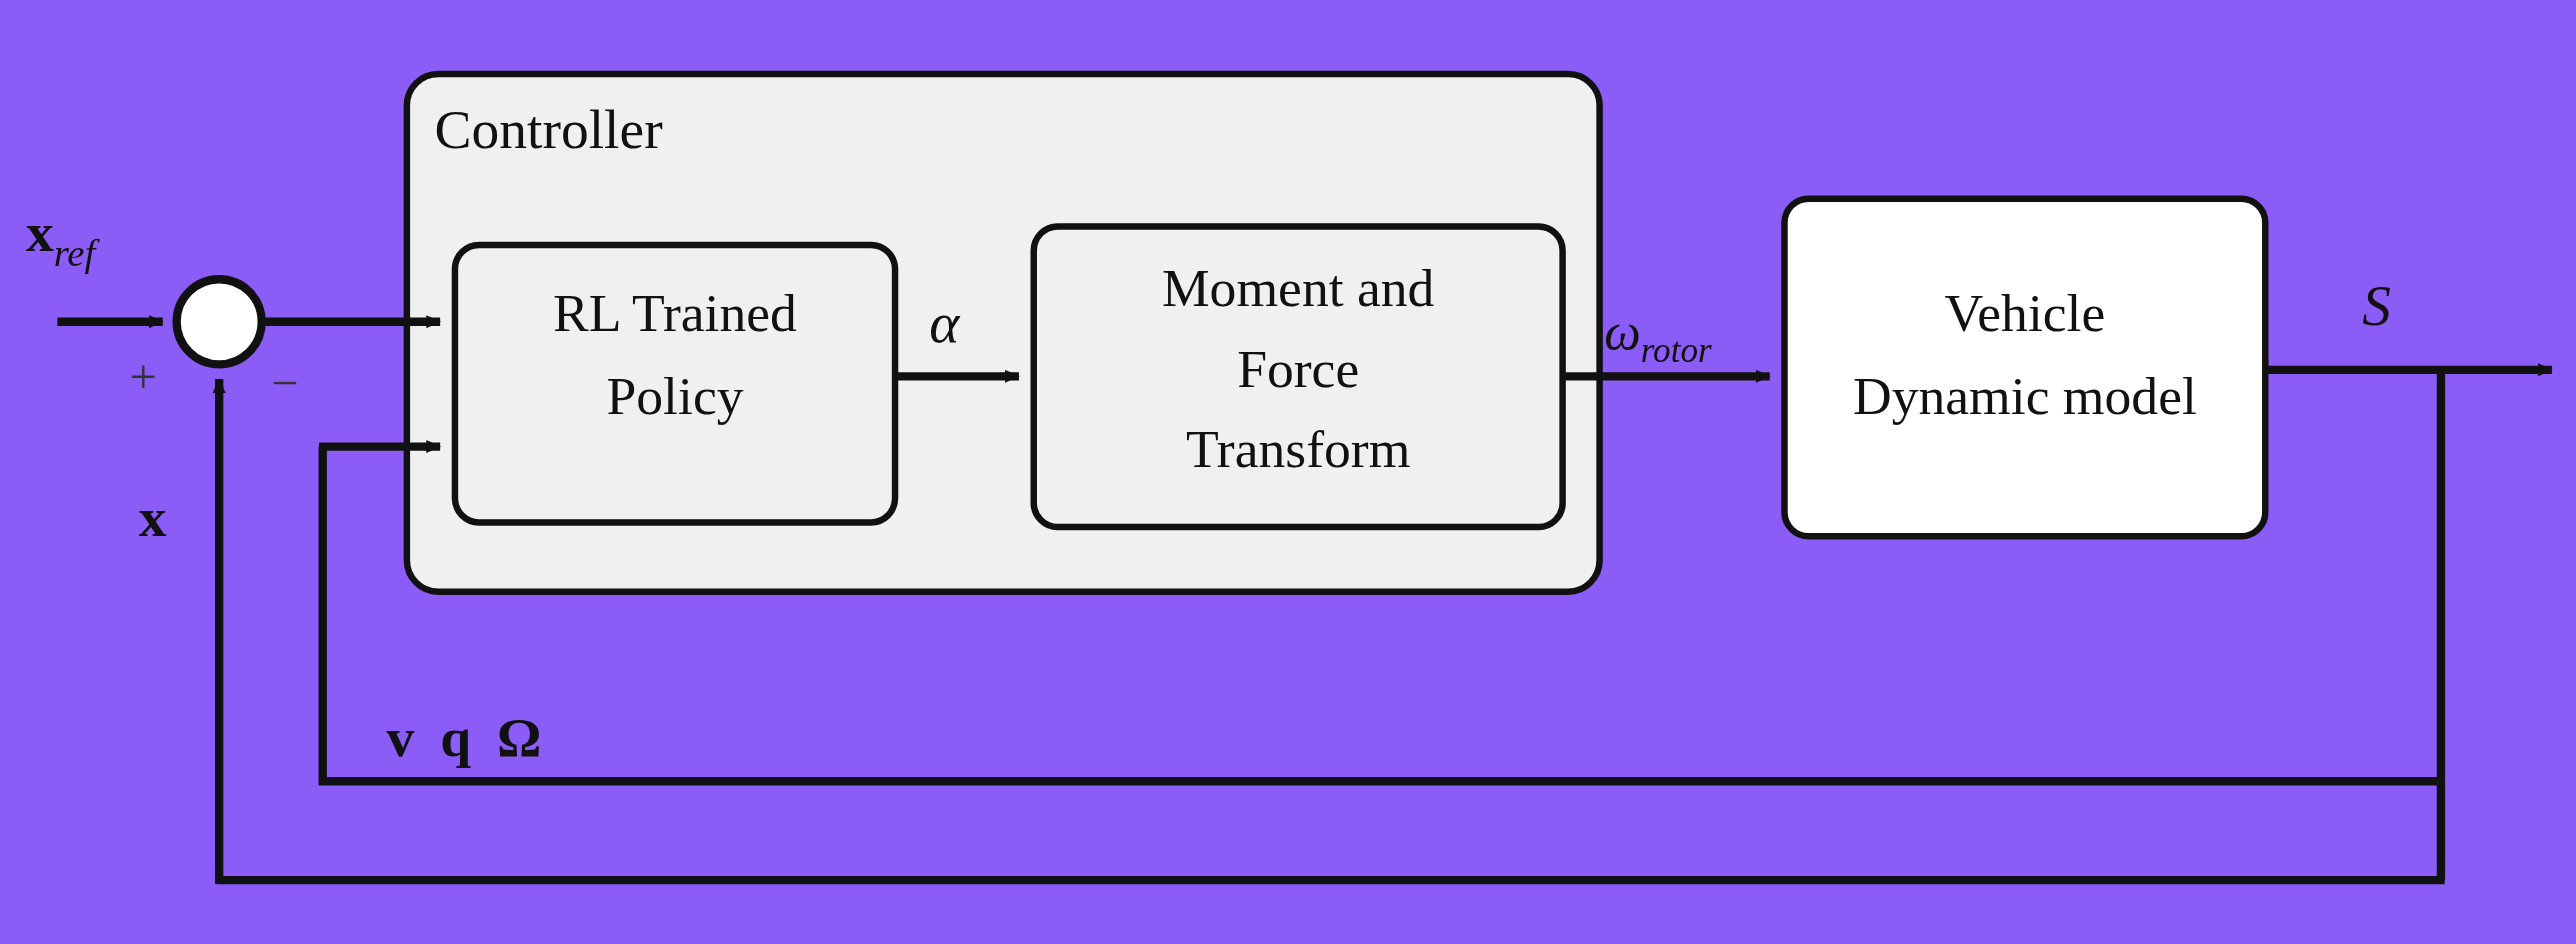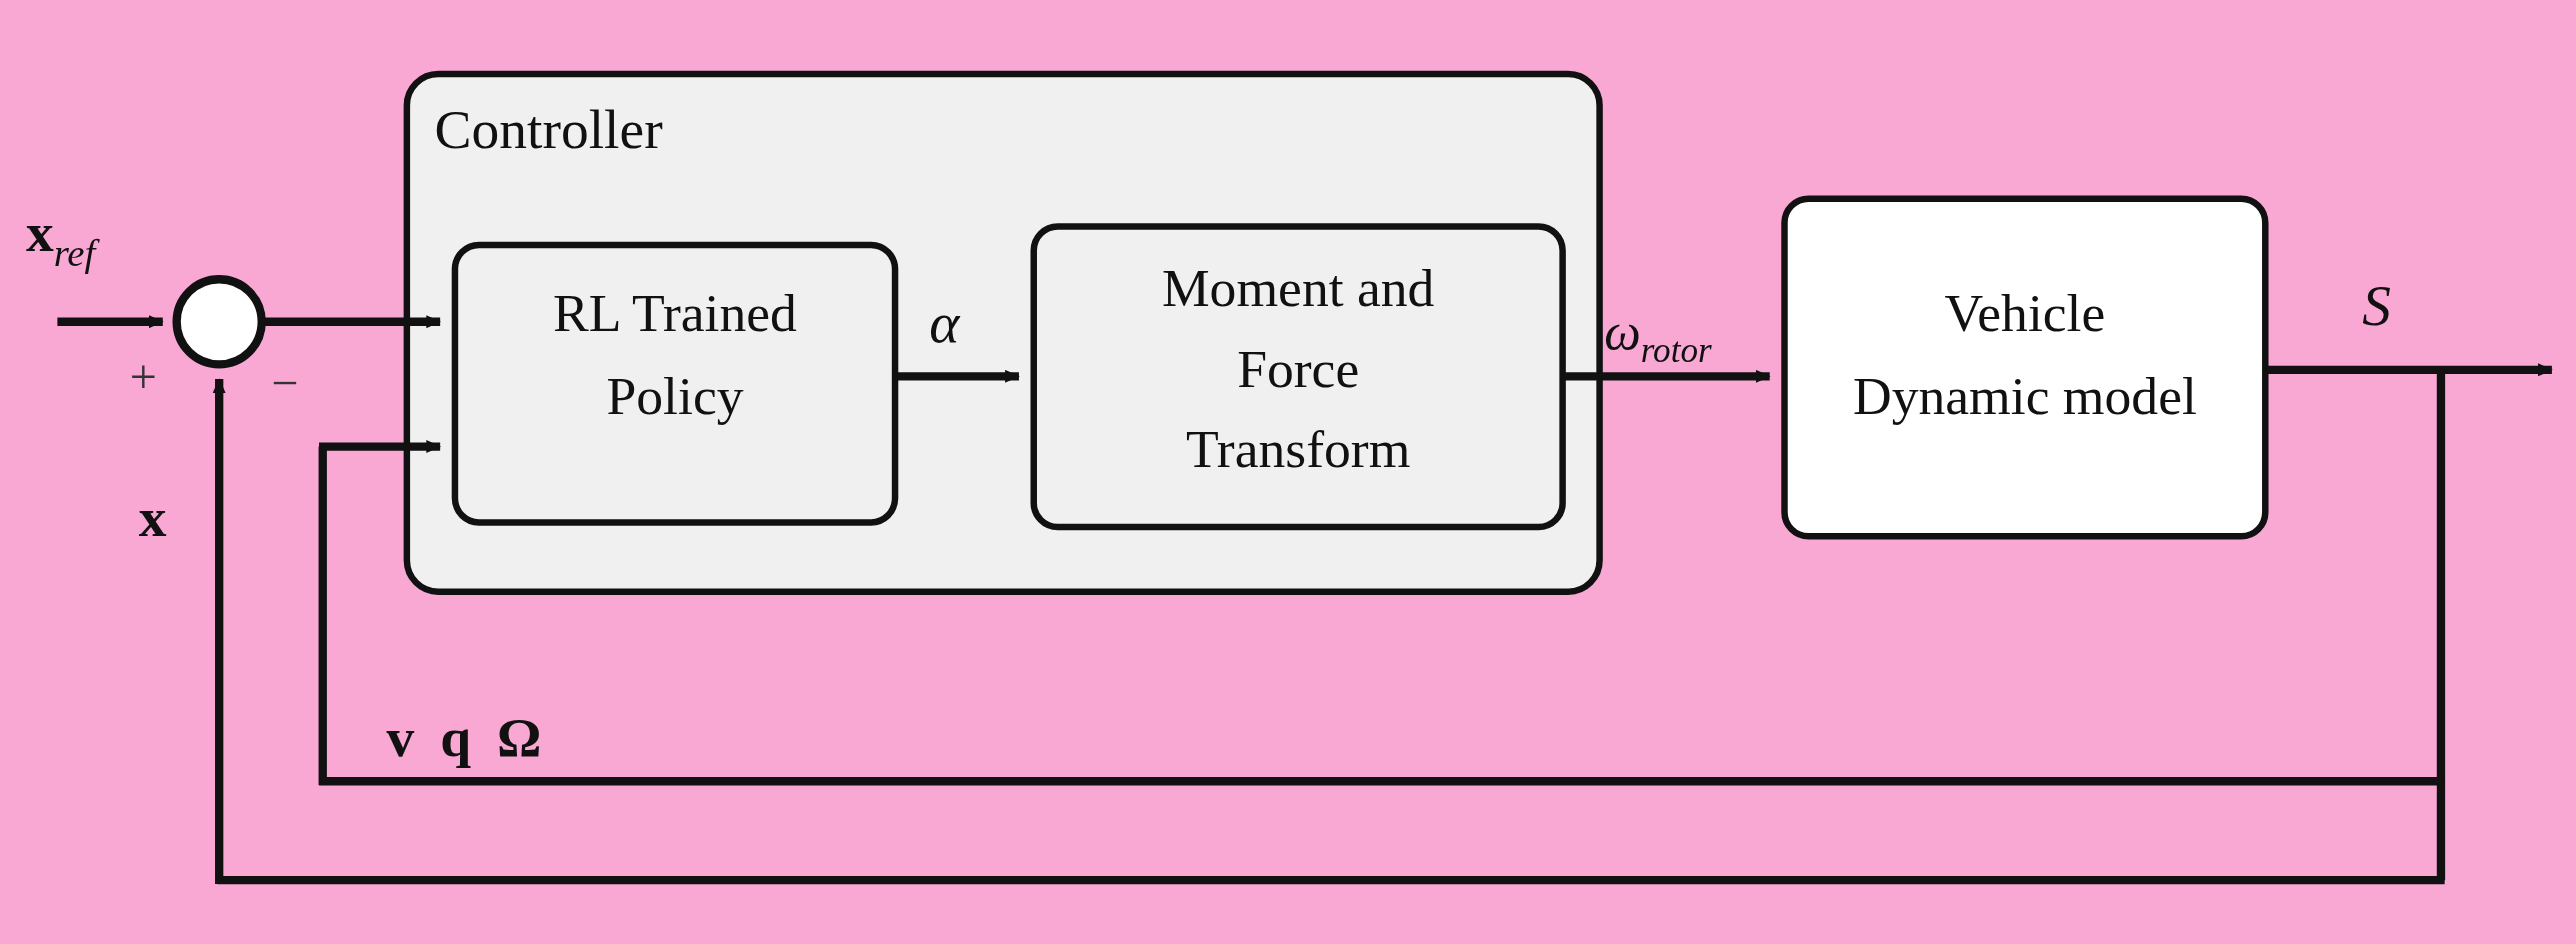--- a/index.html
+++ b/index.html
@@ -1,18 +1,18 @@
 <!DOCTYPE html>
 <html style="font-size:15px"><head>
 <meta charset="utf-8">
 <style>
   html,body{margin:0;padding:0;background:#ffffff;}
   body{width:2576px;height:944px;overflow:hidden;
        font-family:"Liberation Serif","DejaVu Serif",serif;}
-  #stage{position:relative;width:2576px;height:944px;background:#f9a8d4;}
+  #stage{position:relative;width:2576px;height:944px;background:#8b5cf6;}
   svg#diagram{position:absolute;left:0;top:0;width:2576px;height:944px;}
   .blk-label{font-family:"Liberation Serif","DejaVu Serif",serif;
              fill:#111;text-anchor:middle;dominant-baseline:middle;}
   .ctrl-title{font-family:"Liberation Serif","DejaVu Serif",serif;
               fill:#111;text-anchor:start;}
   .sig{font-family:"Liberation Serif","DejaVu Serif",serif;fill:#111;}
   .bold-var{font-weight:bold;}
   .ital{font-style:italic;}
   .sign{font-family:"Liberation Serif","DejaVu Serif",serif;fill:#333;text-anchor:middle;}
 </style>

